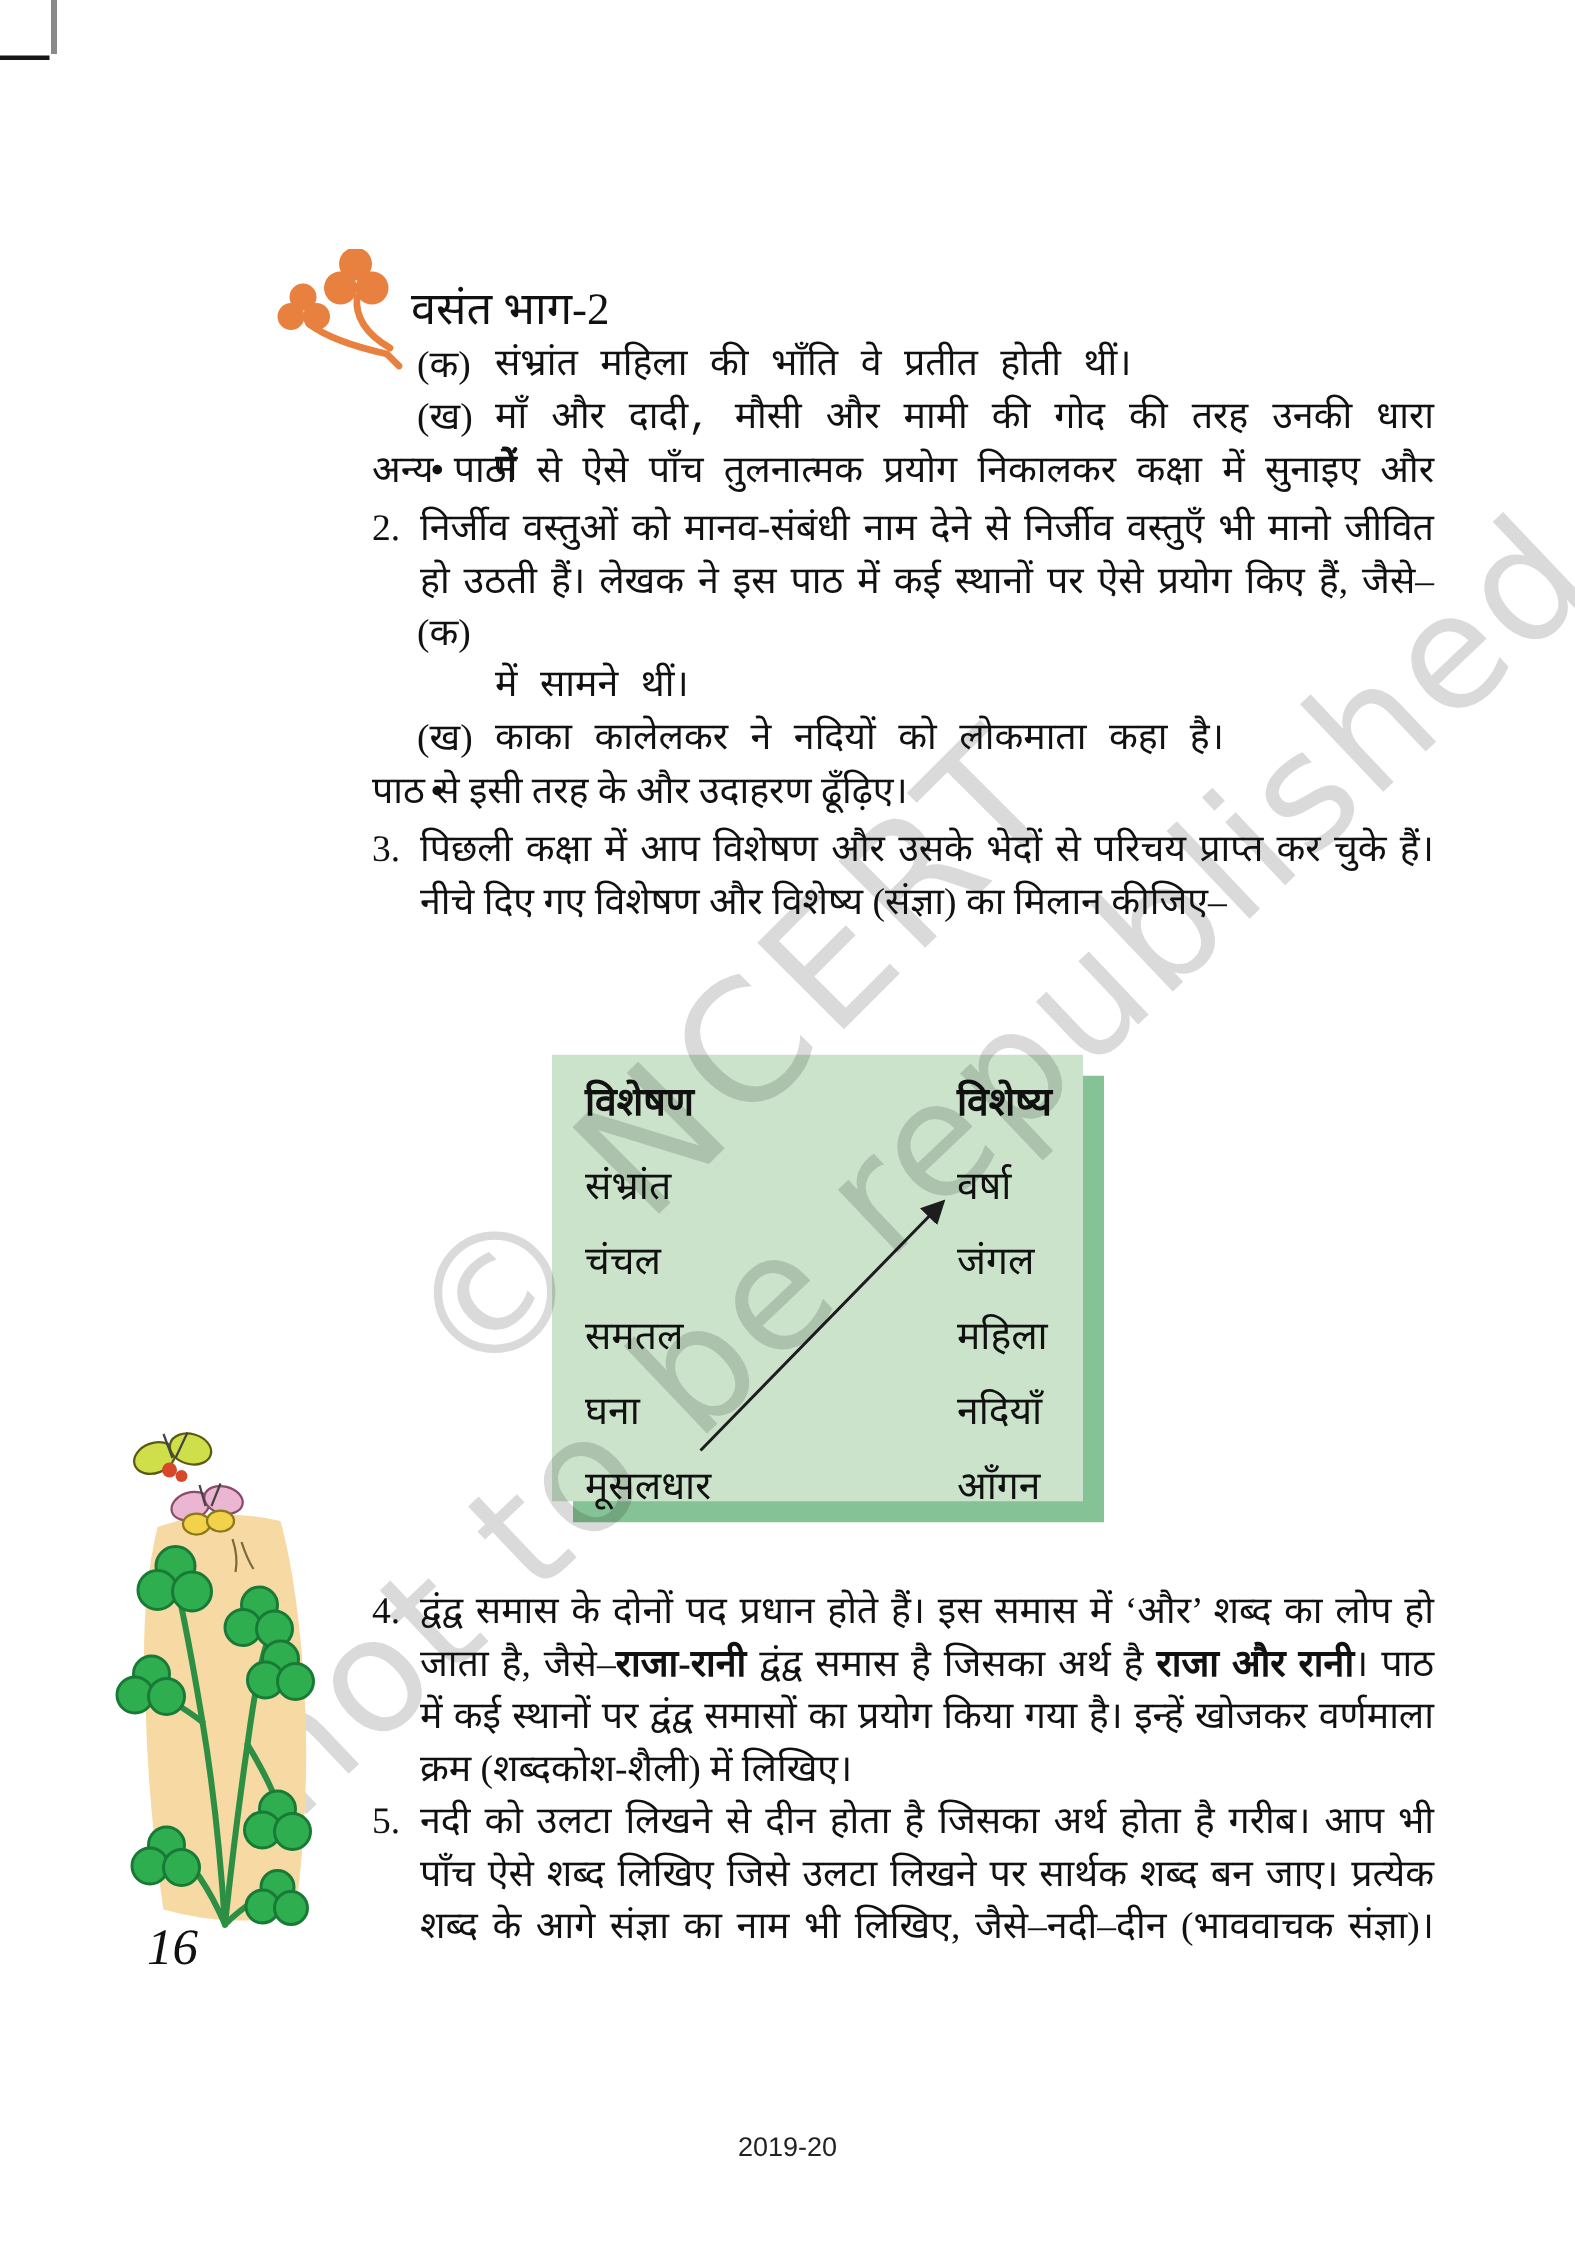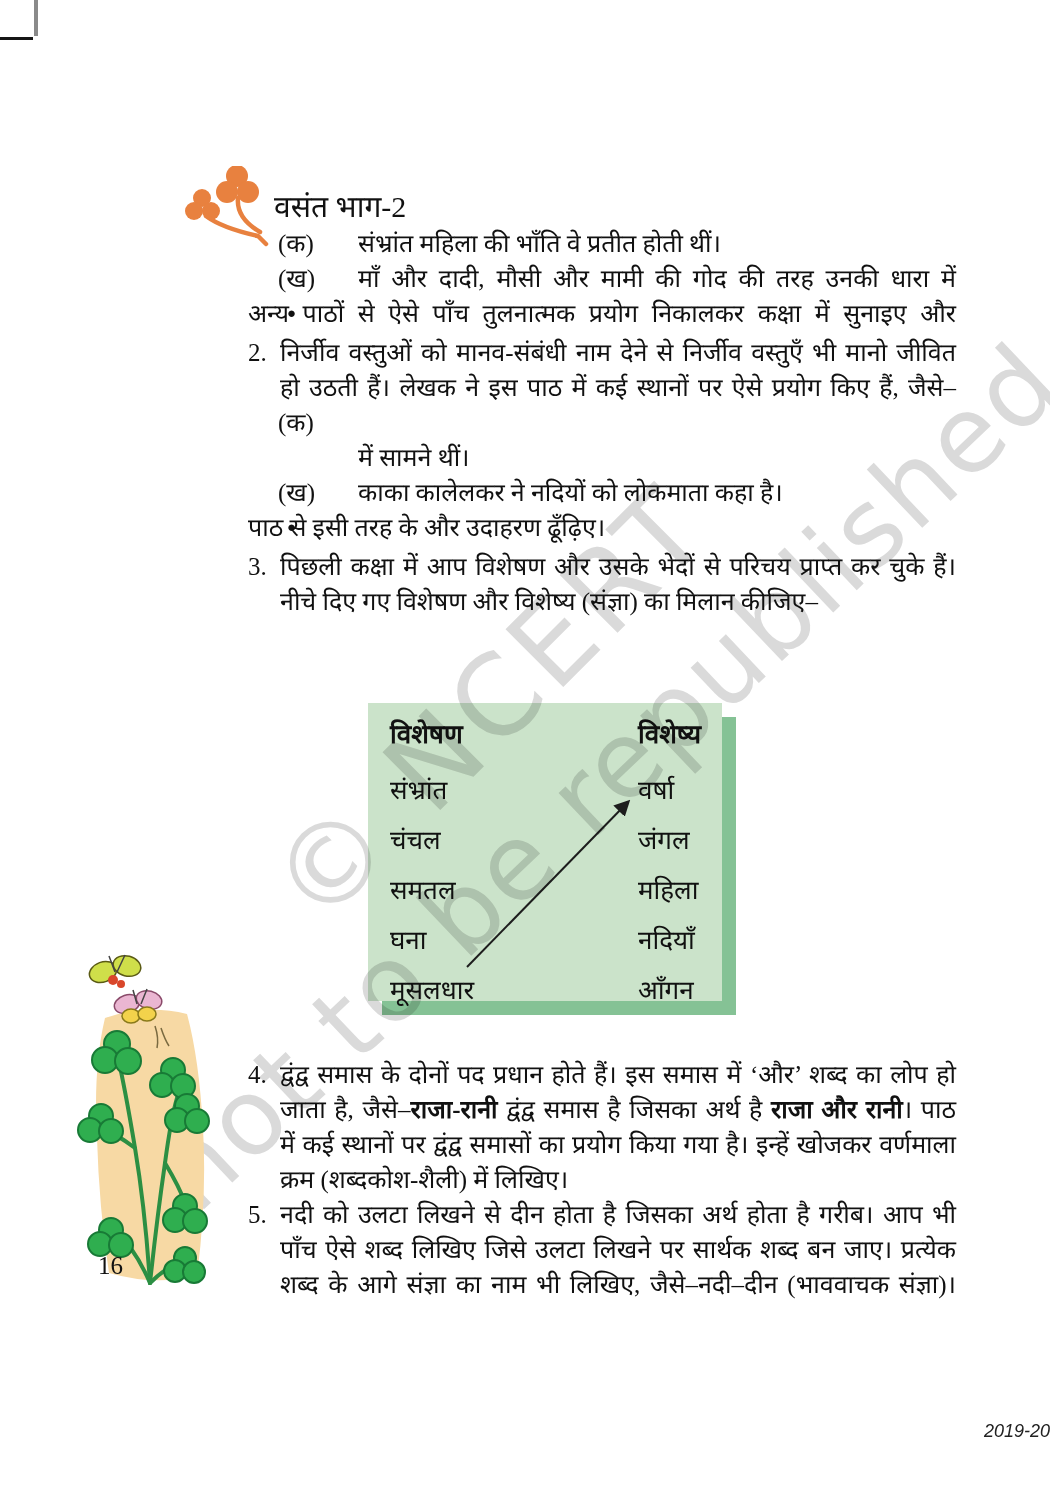--- a/index.html
+++ b/index.html
@@ -23,45 +23,45 @@
 
   
   .content{position:absolute;left:248px;width:708px;font-size:25px;z-index:3;}
   .block-top{top:226px;}
   .block-bottom{top:1057px;}
   .line{position:relative;height:35px;line-height:35px;}
   .line .marker{position:absolute;top:0;}
   .l-num  .marker{left:0;}
   .l-num  .txt{display:block;margin-left:32px;}
   .l-sub  .marker{left:30px;}
-  .l-sub  .txt{display:block;margin-left:110px;}
+  .l-sub  .txt{display:block;margin-left:82px;font-family:Liberation Mono, monospace;}
   .l-bul  .marker{left:39px;font-size:15px;}
   .l-bul  .txt{display:block;}
   .full .txt{text-align:justify;text-align-last:justify;}
   .gap-before{margin-top:4px;}
   .b{font-weight:bold;}
 
   
   .match-panel{position:absolute;left:368px;top:703px;width:390px;height:298px;z-index:1;}
   .match-shadow{position:absolute;left:14px;top:14px;width:354px;height:298px;}
   .match-bg{position:absolute;left:0;top:0;width:354px;height:298px;}
   .mcol{position:absolute;top:16px;font-size:26px;z-index:2;}
   .mcol-left{left:22px;}
   .mcol-right{left:270px;}
   .mhead{font-weight:bold;line-height:32px;height:32px;margin-bottom:15px;}
   .mitem{line-height:50px;height:50px;}
   .match-arrow{position:absolute;left:0;top:0;z-index:3;}
 
   
   .side-art{position:absolute;left:65px;top:948px;z-index:3;}
-  .page-number{position:absolute;left:98px;top:1252px;font-size:25px;z-index:4;}
-
-  
-  .footer{position:absolute;left:0;right:0;top:1421px;text-align:right;
-          font-family:"Liberation Sans","DejaVu Sans",sans-serif;font-size:18px;color:#222;z-index:3;font-style:italic;}
+  .page-number{position:absolute;left:98px;top:1280px;font-size:34px;z-index:4;font-style:italic;}
+
+  
+  .footer{position:absolute;left:0;right:0;top:1421px;text-align:center;
+          font-family:"Liberation Sans","DejaVu Sans",sans-serif;font-size:18px;color:#222;z-index:3;}
 </style>
 </head>
 <body>
 
 <div class="page">
 
   <div class="crop-v"></div>
   <div class="crop-h"></div>
 
   <div class="wm wm-ncert">© NCERT</div>

